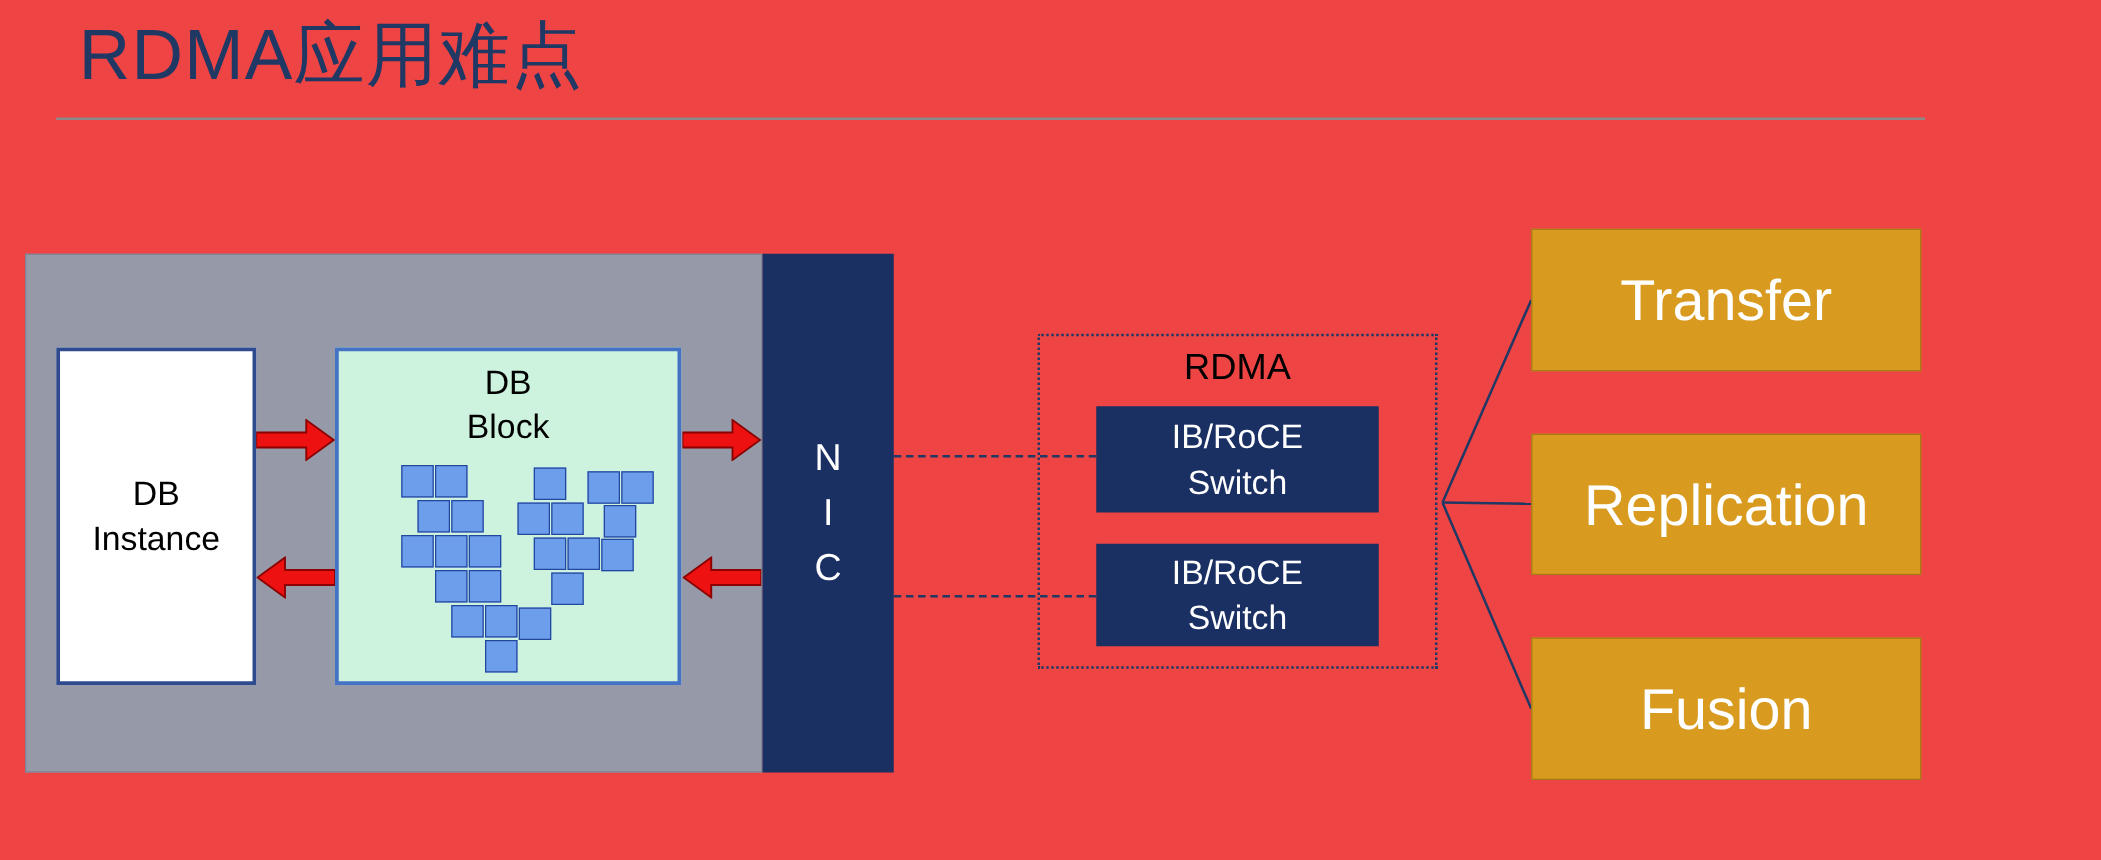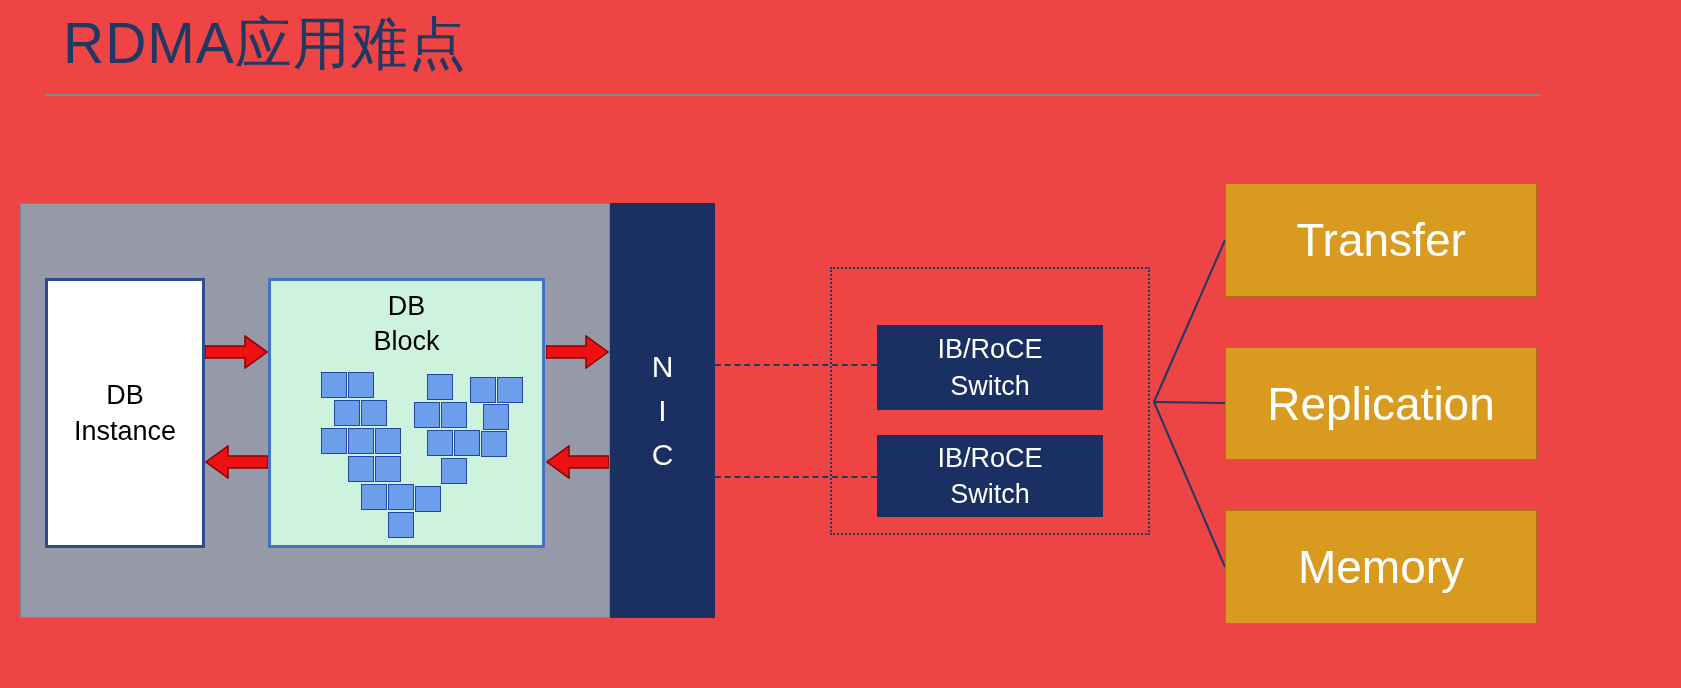--- a/index.html
+++ b/index.html
@@ -188,20 +188,21 @@
   <div class="abs nic-box">
     <span>N</span>
     <span>I</span>
     <span>C</span>
   </div>
 
   <div class="dash-line" style="left:715px;top:364px;width:162px"></div>
   <div class="dash-line" style="left:715px;top:476px;width:162px"></div>
 
   <div class="abs rdma-box"></div>
+  <div class="abs rdma-label">RDMA</div>
 
   <div class="switch-box" style="top:325px;height:85px">
     <div class="lbl">IB/RoCE
 Switch</div>
   </div>
   <div class="switch-box" style="top:435px;height:82px">
     <div class="lbl">IB/RoCE
 Switch</div>
   </div>
 
@@ -211,16 +212,16 @@
     <line x1="6" y1="232" x2="77" y2="397" stroke="#1F3864" stroke-width="2"></line>
   </svg>
 
   <div class="out-box" style="top:347px;height:113px">
     <div class="lbl">Replication</div>
   </div>
   <div class="out-box" style="top:183px">
     <div class="lbl">Transfer</div>
   </div>
   <div class="out-box" style="top:510px">
-    <div class="lbl">Memory</div>
+    <div class="lbl">Fusion</div>
   </div>
 
 </div>
 
 </body></html>

